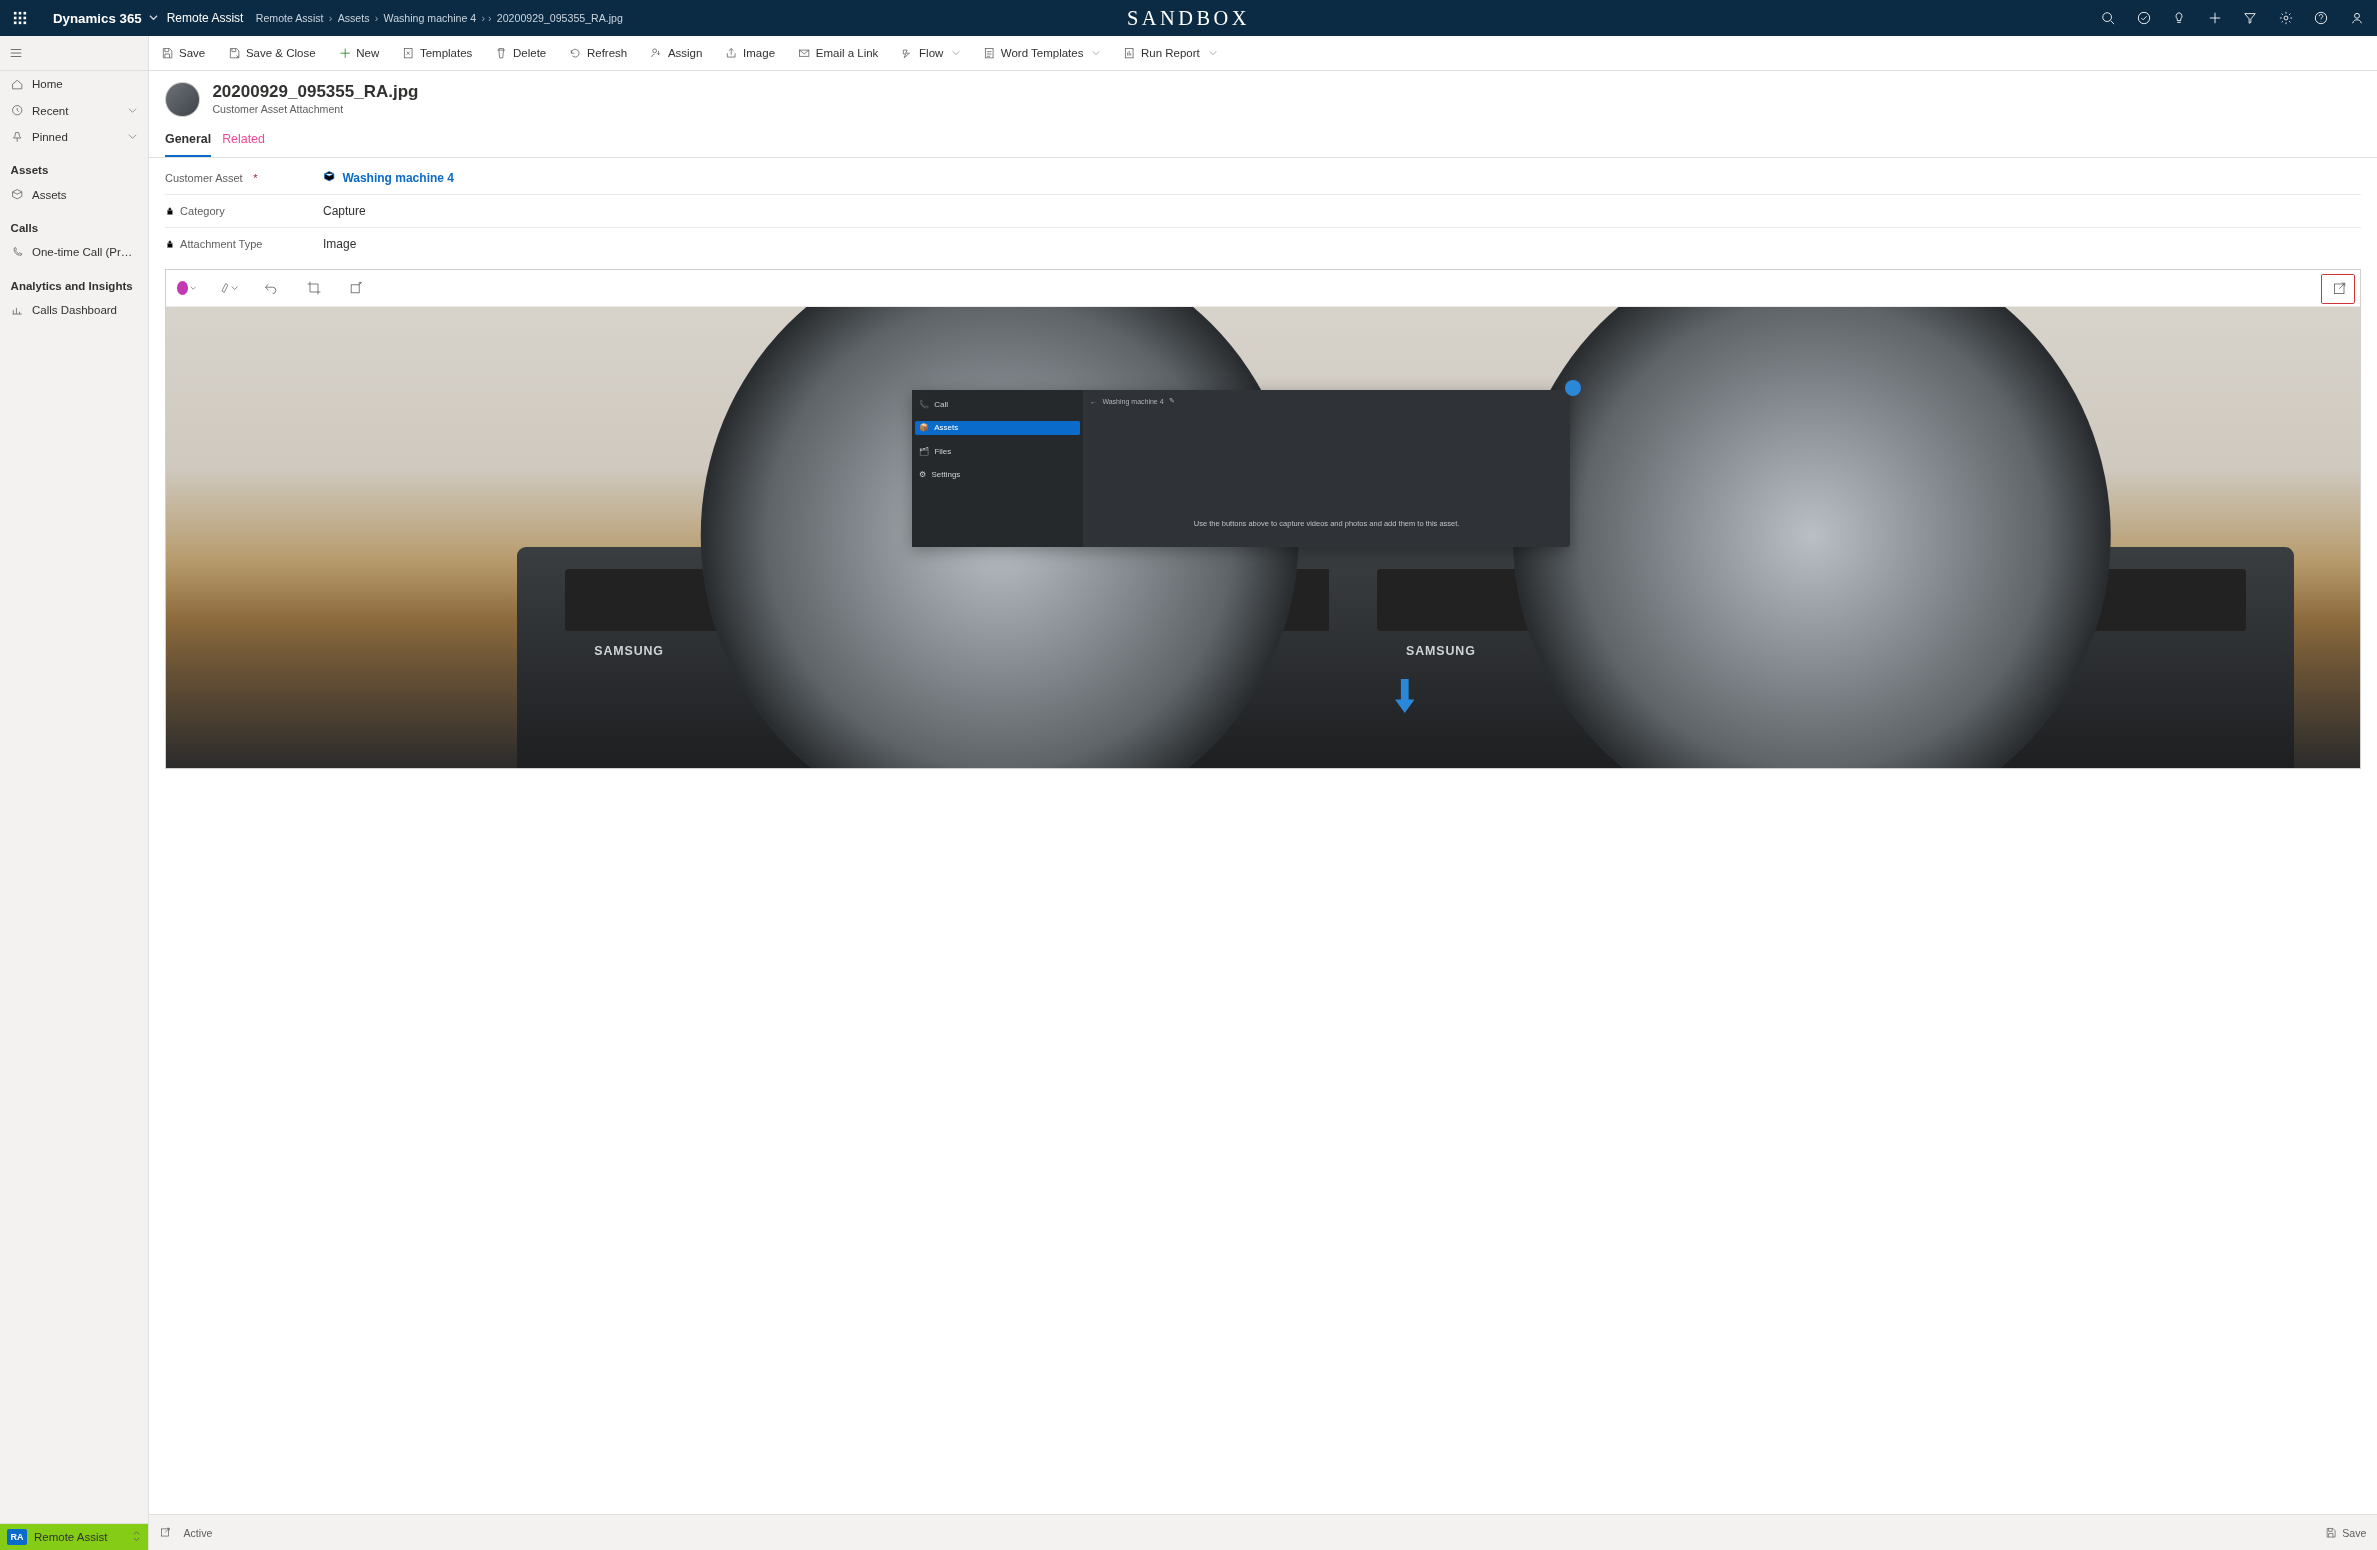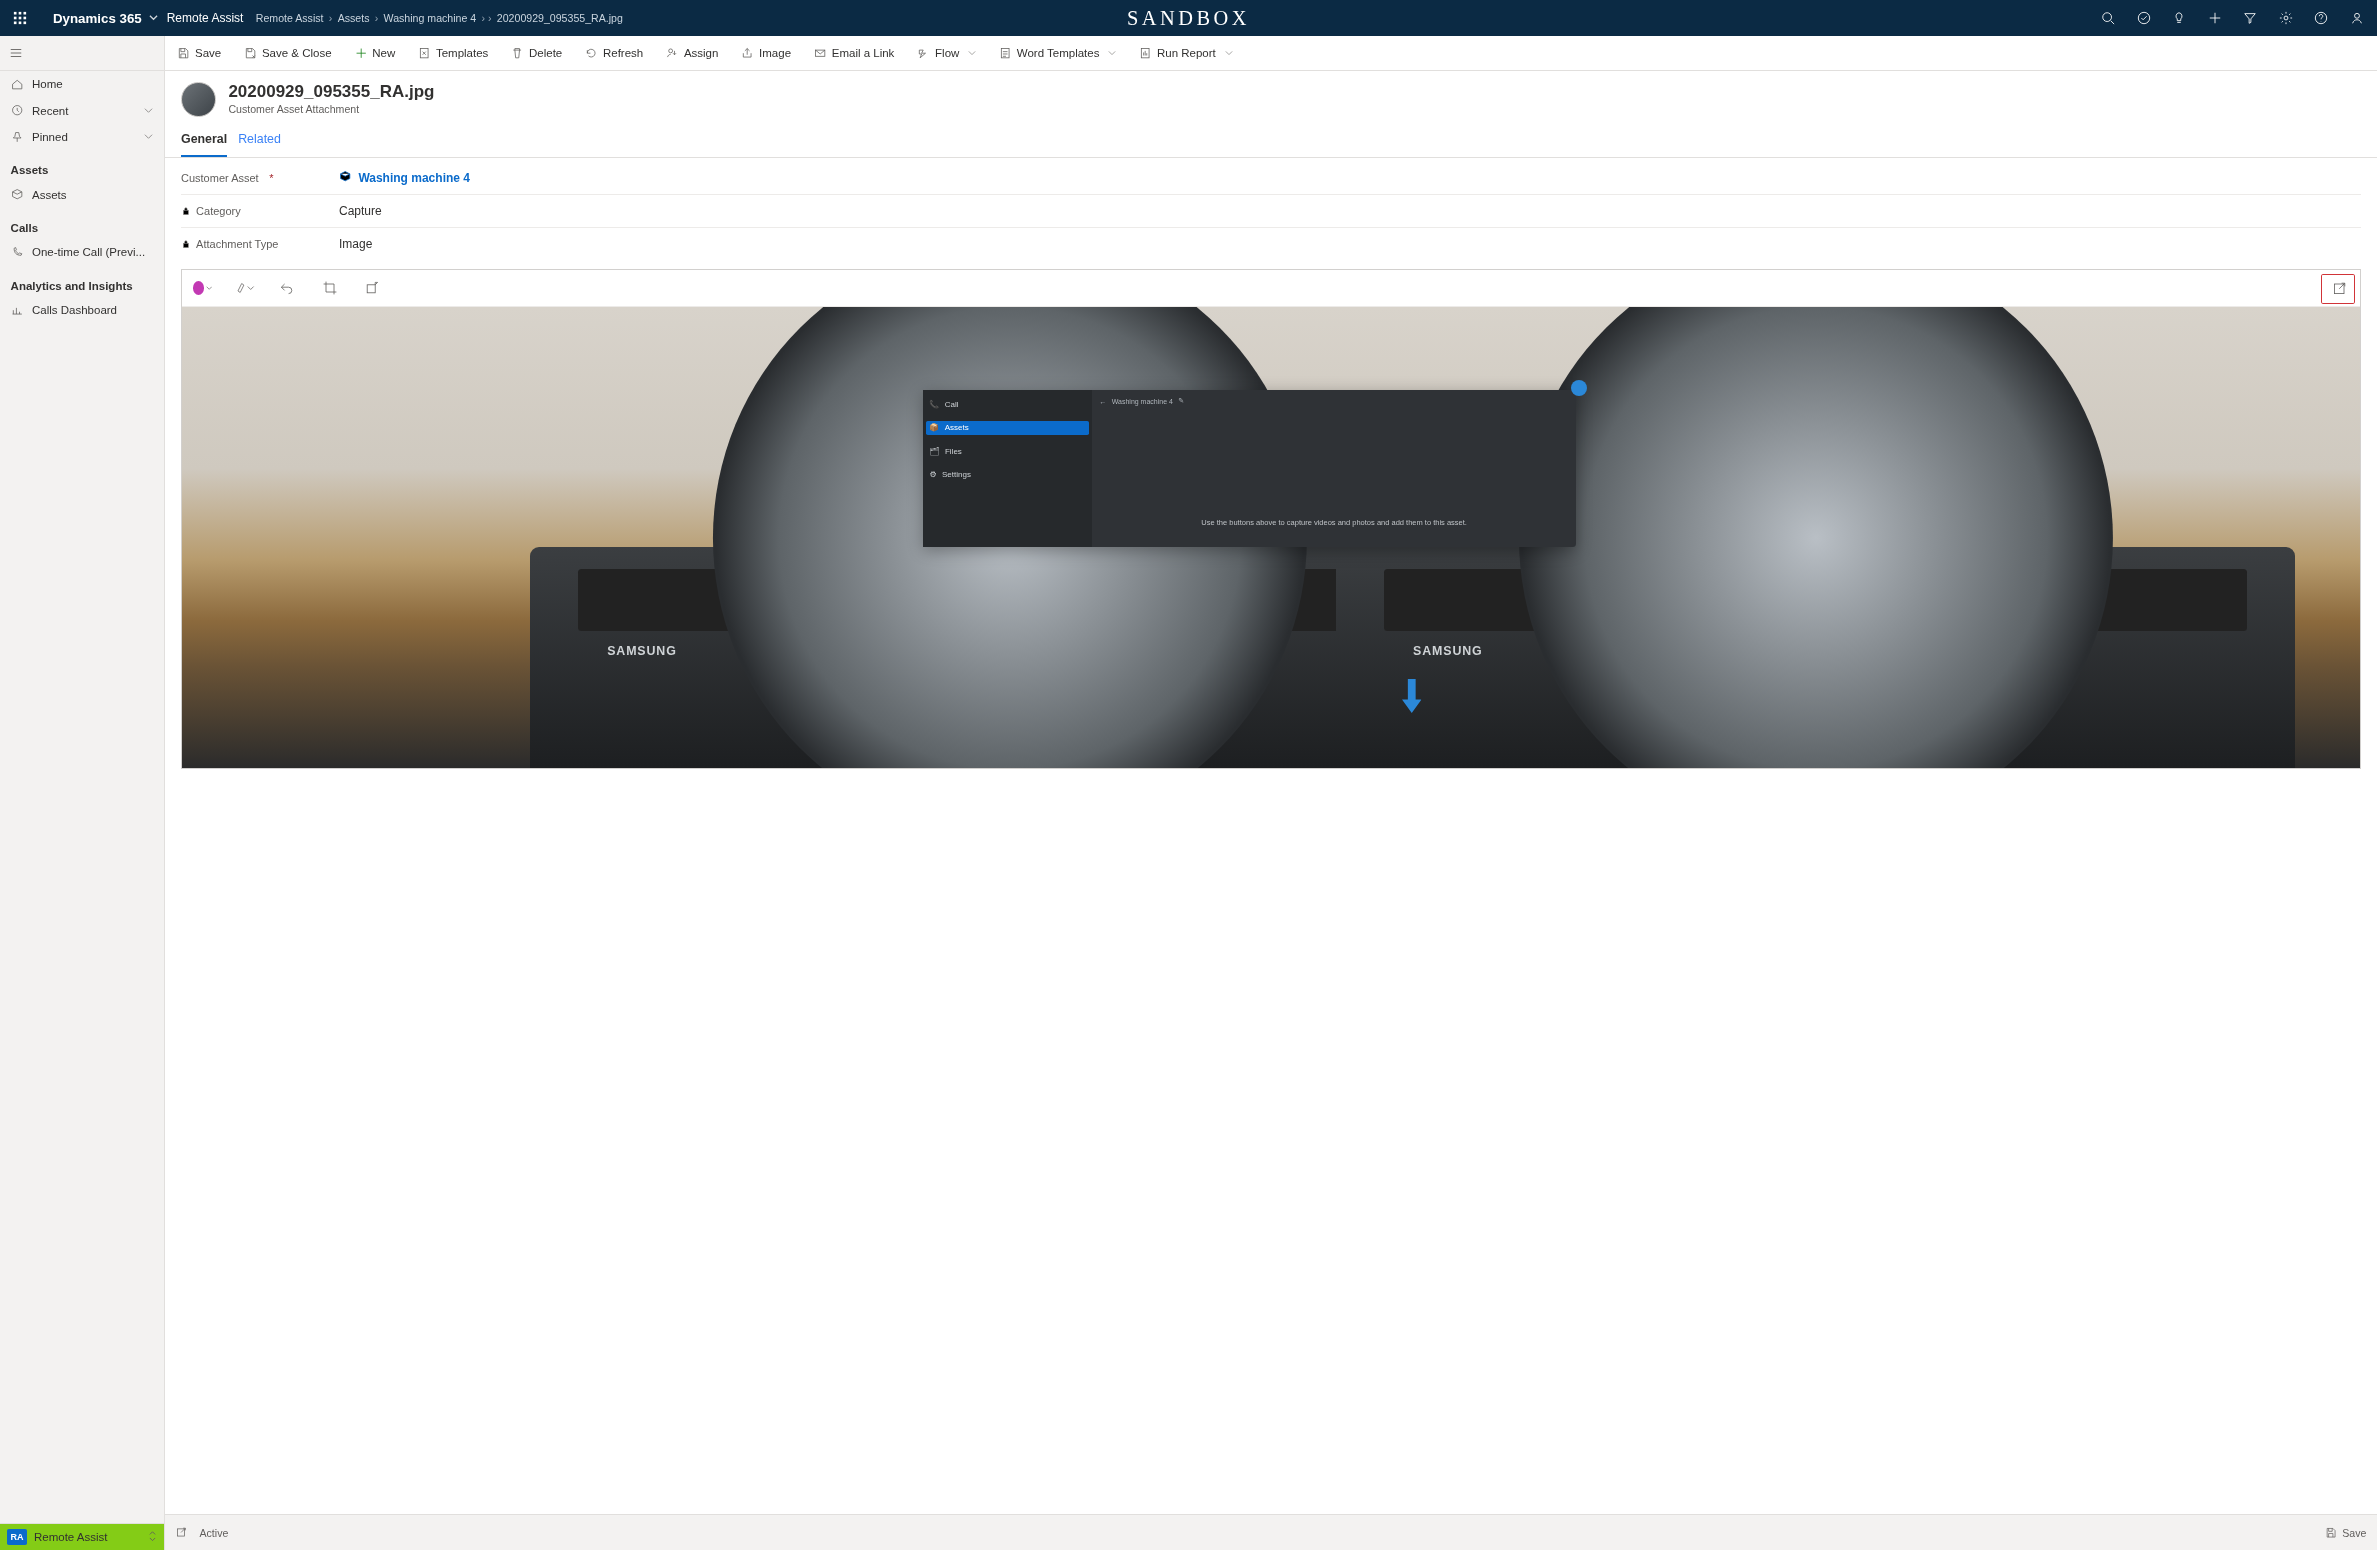--- a/index.html
+++ b/index.html
@@ -16,21 +16,21 @@
 .topbar .crumbs a { color: #c9d4de; text-decoration: none; cursor: pointer; }
 .topbar .crumbs .sep { opacity: .7; }
 .topbar .spacer { flex: 1; }
 .topbar .sandbox { font-family: Georgia, "Times New Roman", serif; letter-spacing: 3.5px; font-size: 20.4px; font-weight: 400; color: #fff; position: absolute; left: 50%; transform: translateX(-50%); }
 .topbar .ticons { display: flex; gap: 19.5px; align-items: center; padding-right: 5.3px; }
 .topbar .ticon { width: 16px; height: 16px; display: flex; align-items: center; justify-content: center; cursor: pointer; }
 .topbar svg { stroke: #fff; fill: none; }
 
 
 .mainrow { flex: 1; display: flex; min-height: 0; }
-.leftrail { width: 165px; border-right: 0.9px solid #e1dfdd; background: #f3f2f1; display: flex; flex-direction: column; font-size: 11.5px; color: #323130; position: relative; }
+.leftrail { width: 149px; border-right: 0.9px solid #e1dfdd; background: #f3f2f1; display: flex; flex-direction: column; font-size: 11.5px; color: #323130; position: relative; }
 .leftrail .hamb { height: 35px; display: flex; align-items: center; padding: 0 9px; border-bottom: 0.9px solid #e1dfdd; cursor: pointer; }
 .leftrail .item { display: flex; align-items: center; padding: 7px 10.6px; cursor: pointer; gap: 9px; }
 .leftrail .item.group { font-weight: 600; padding-top: 14px; padding-bottom: 5.3px; cursor: default; color: #323130; }
 .leftrail .item svg { stroke: #605e5c; fill: none; }
 .leftrail .item .grow { flex: 1; white-space: nowrap; overflow: hidden; text-overflow: ellipsis; }
 .leftrail .expand { opacity: .7; }
 .leftrail .bottom { margin-top: auto; border-top: 0.9px solid #e1dfdd; display: flex; align-items: center; padding: 5.3px 7px; gap: 7px; background: #84cc16; }
 .leftrail .badge { background: #0b6bcb; color: #fff; font-size: 9px; font-weight: 700; padding: 2.7px 3.5px; border-radius: 1.8px; }
 .leftrail .updown { margin-left: auto; }
 
@@ -43,21 +43,21 @@
 .cmd.chev .car { margin-left: 3.5px; opacity: .7; }
 
 
 .rec-head { display: flex; align-items: flex-start; padding: 10.6px 16px 3.5px 16px; gap: 12.4px; }
 .rec-thumb { width: 35px; height: 35px; border-radius: 18px; background: linear-gradient(135deg,#6c7277,#3d4348); border: 0.9px solid #c8c6c4; }
 .rec-title { font-size: 17px; font-weight: 600; }
 .rec-sub { font-size: 10.6px; color: #605e5c; margin-top: 1.8px; }
 
 
 .tabs { display: flex; gap: 11px; padding: 7px 16px 0 16px; border-bottom: 0.9px solid #e1dfdd; font-size: 12.4px; }
-.tab { padding: 5.3px 0 9px 0; cursor: pointer; color: #3b82f6; }
+.tab { padding: 5.3px 0 9px 0; cursor: pointer; color: #ec4899; }
 .tab.active { color: #323130; font-weight: 600; border-bottom: 2.7px solid #0b6bcb; margin-bottom: -0.9px; }
 
 
 .formwrap { padding: 3.5px 16px 7px 16px; overflow: auto; flex: 1; }
 .frow { display: flex; align-items: center; border-bottom: 0.9px solid #edebe9; padding: 9px 0; }
 .flabel-col { width: 142px; display: flex; align-items: center; gap: 5.3px; font-size: 11px; color: #605e5c; }
 .flabel-col .lock svg { stroke: #8a8886; }
 .freq { color: #a4262c; margin-left: 5.3px; }
 .fval { font-size: 12px; display: flex; align-items: center; gap: 7px; padding-left: 16px; }
 .fval.link { color: #0b6bcb; font-weight: 600; }

